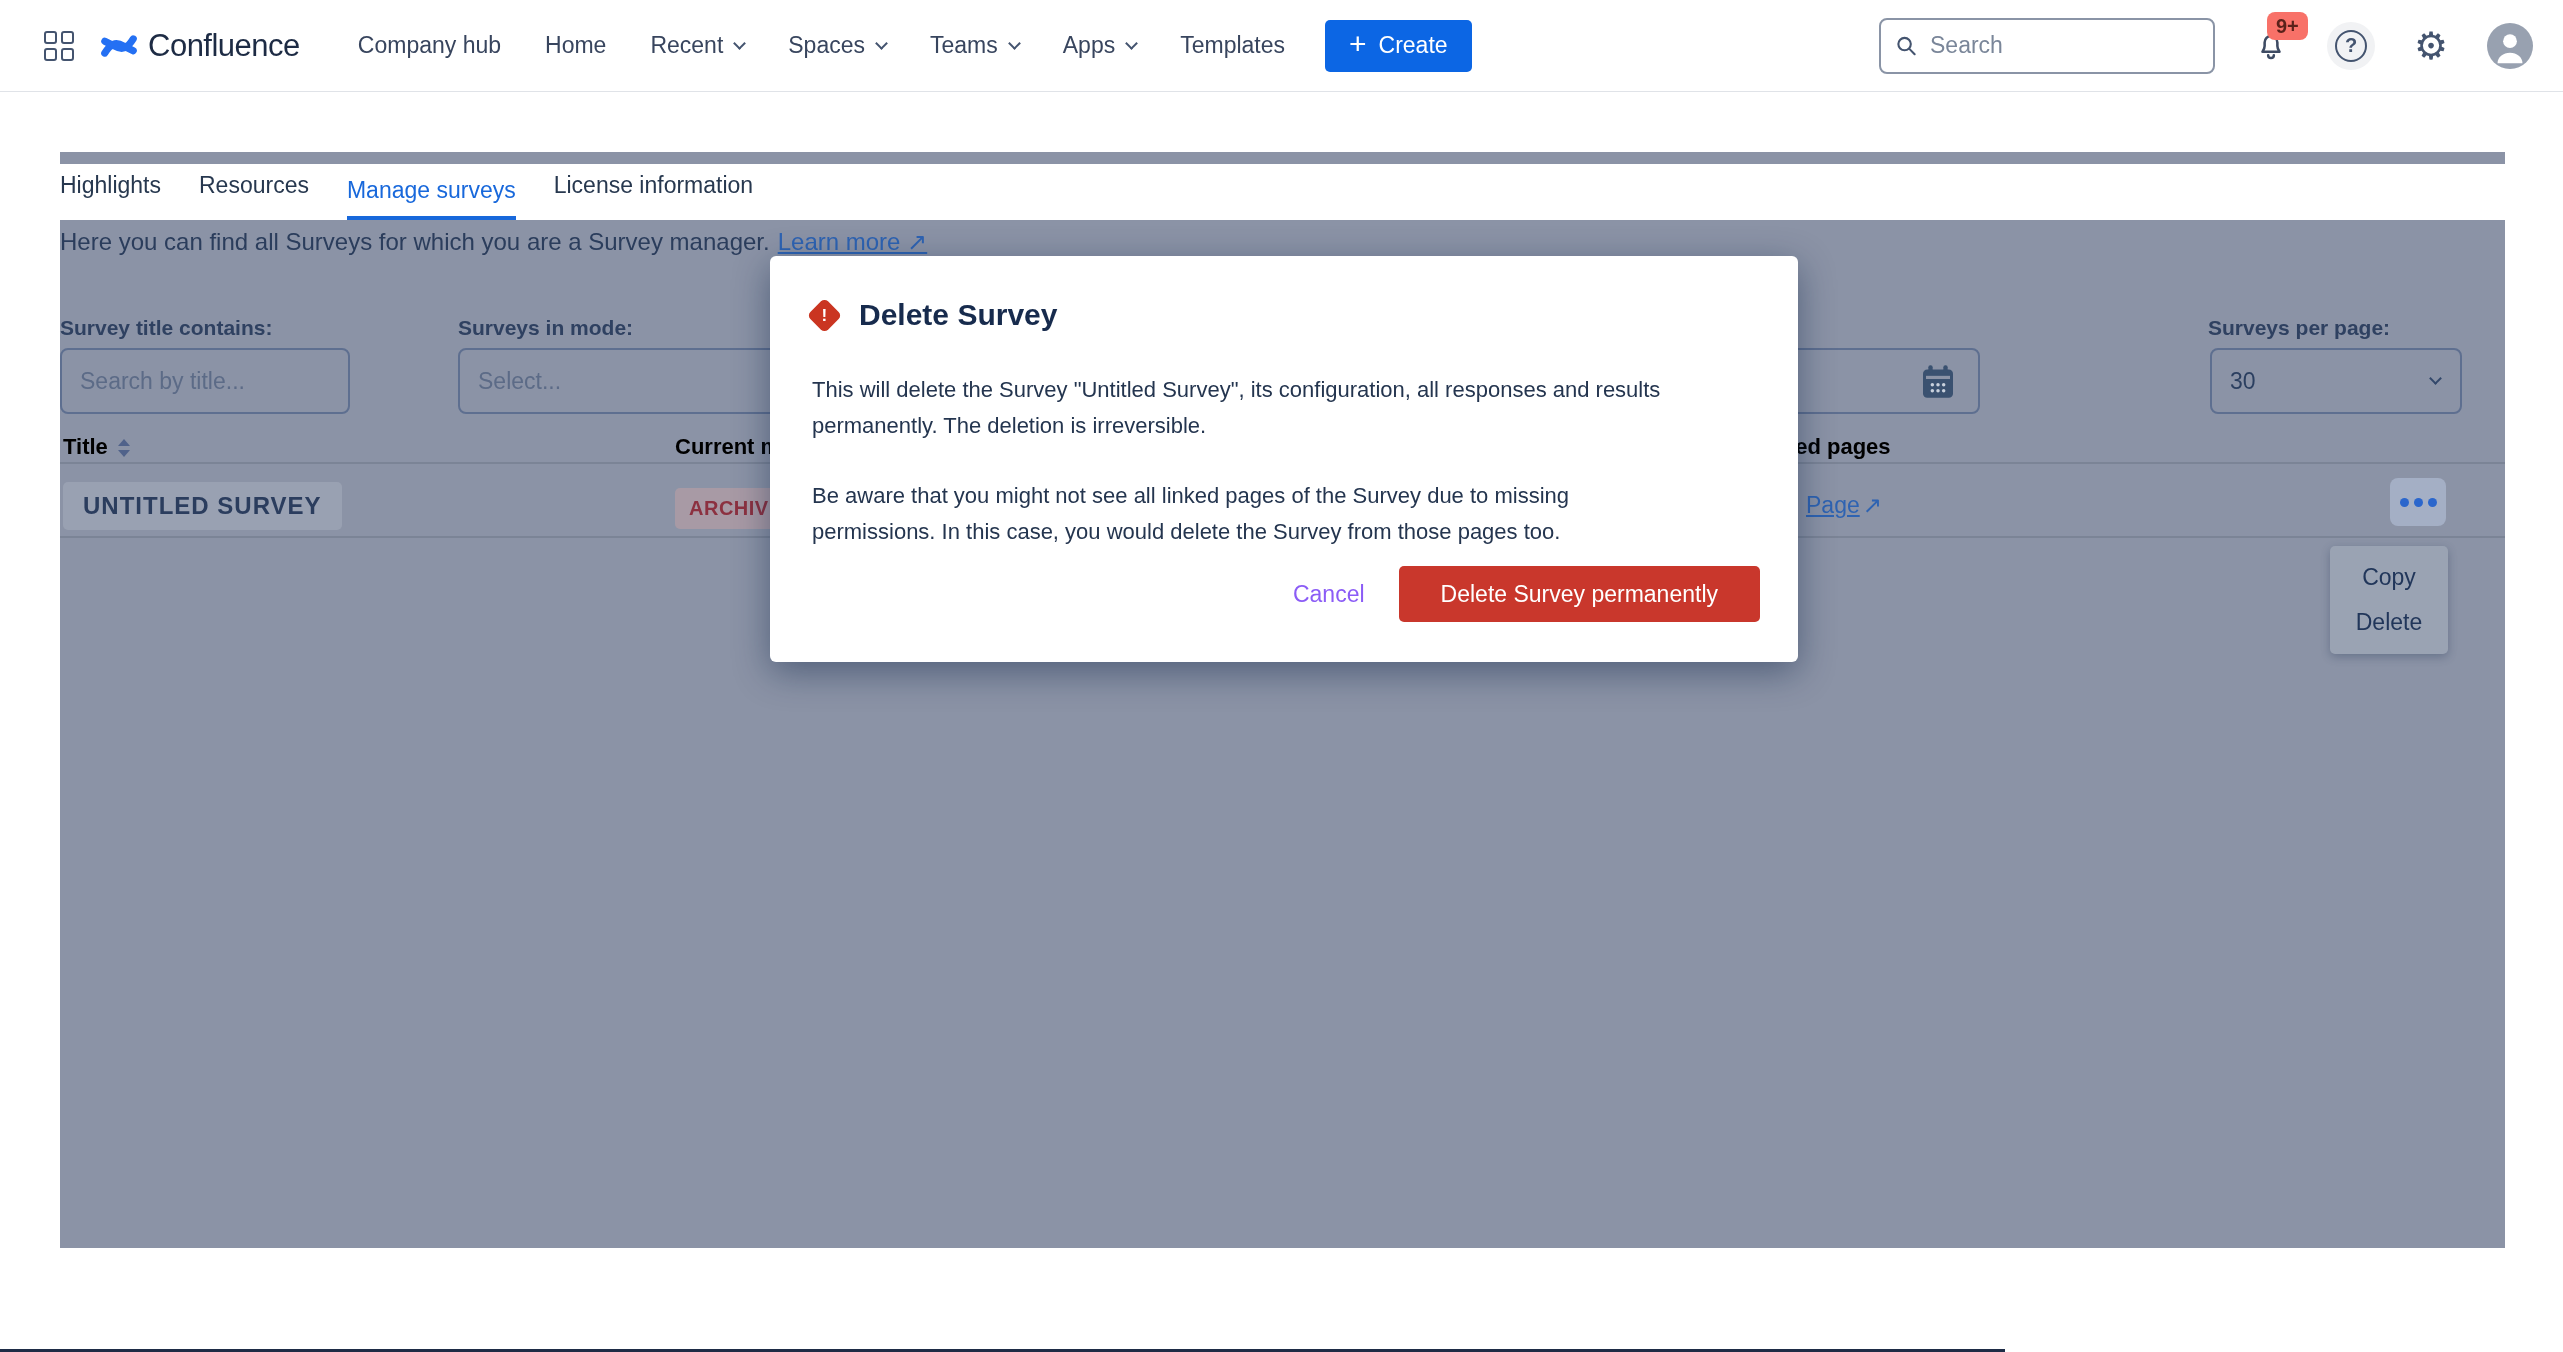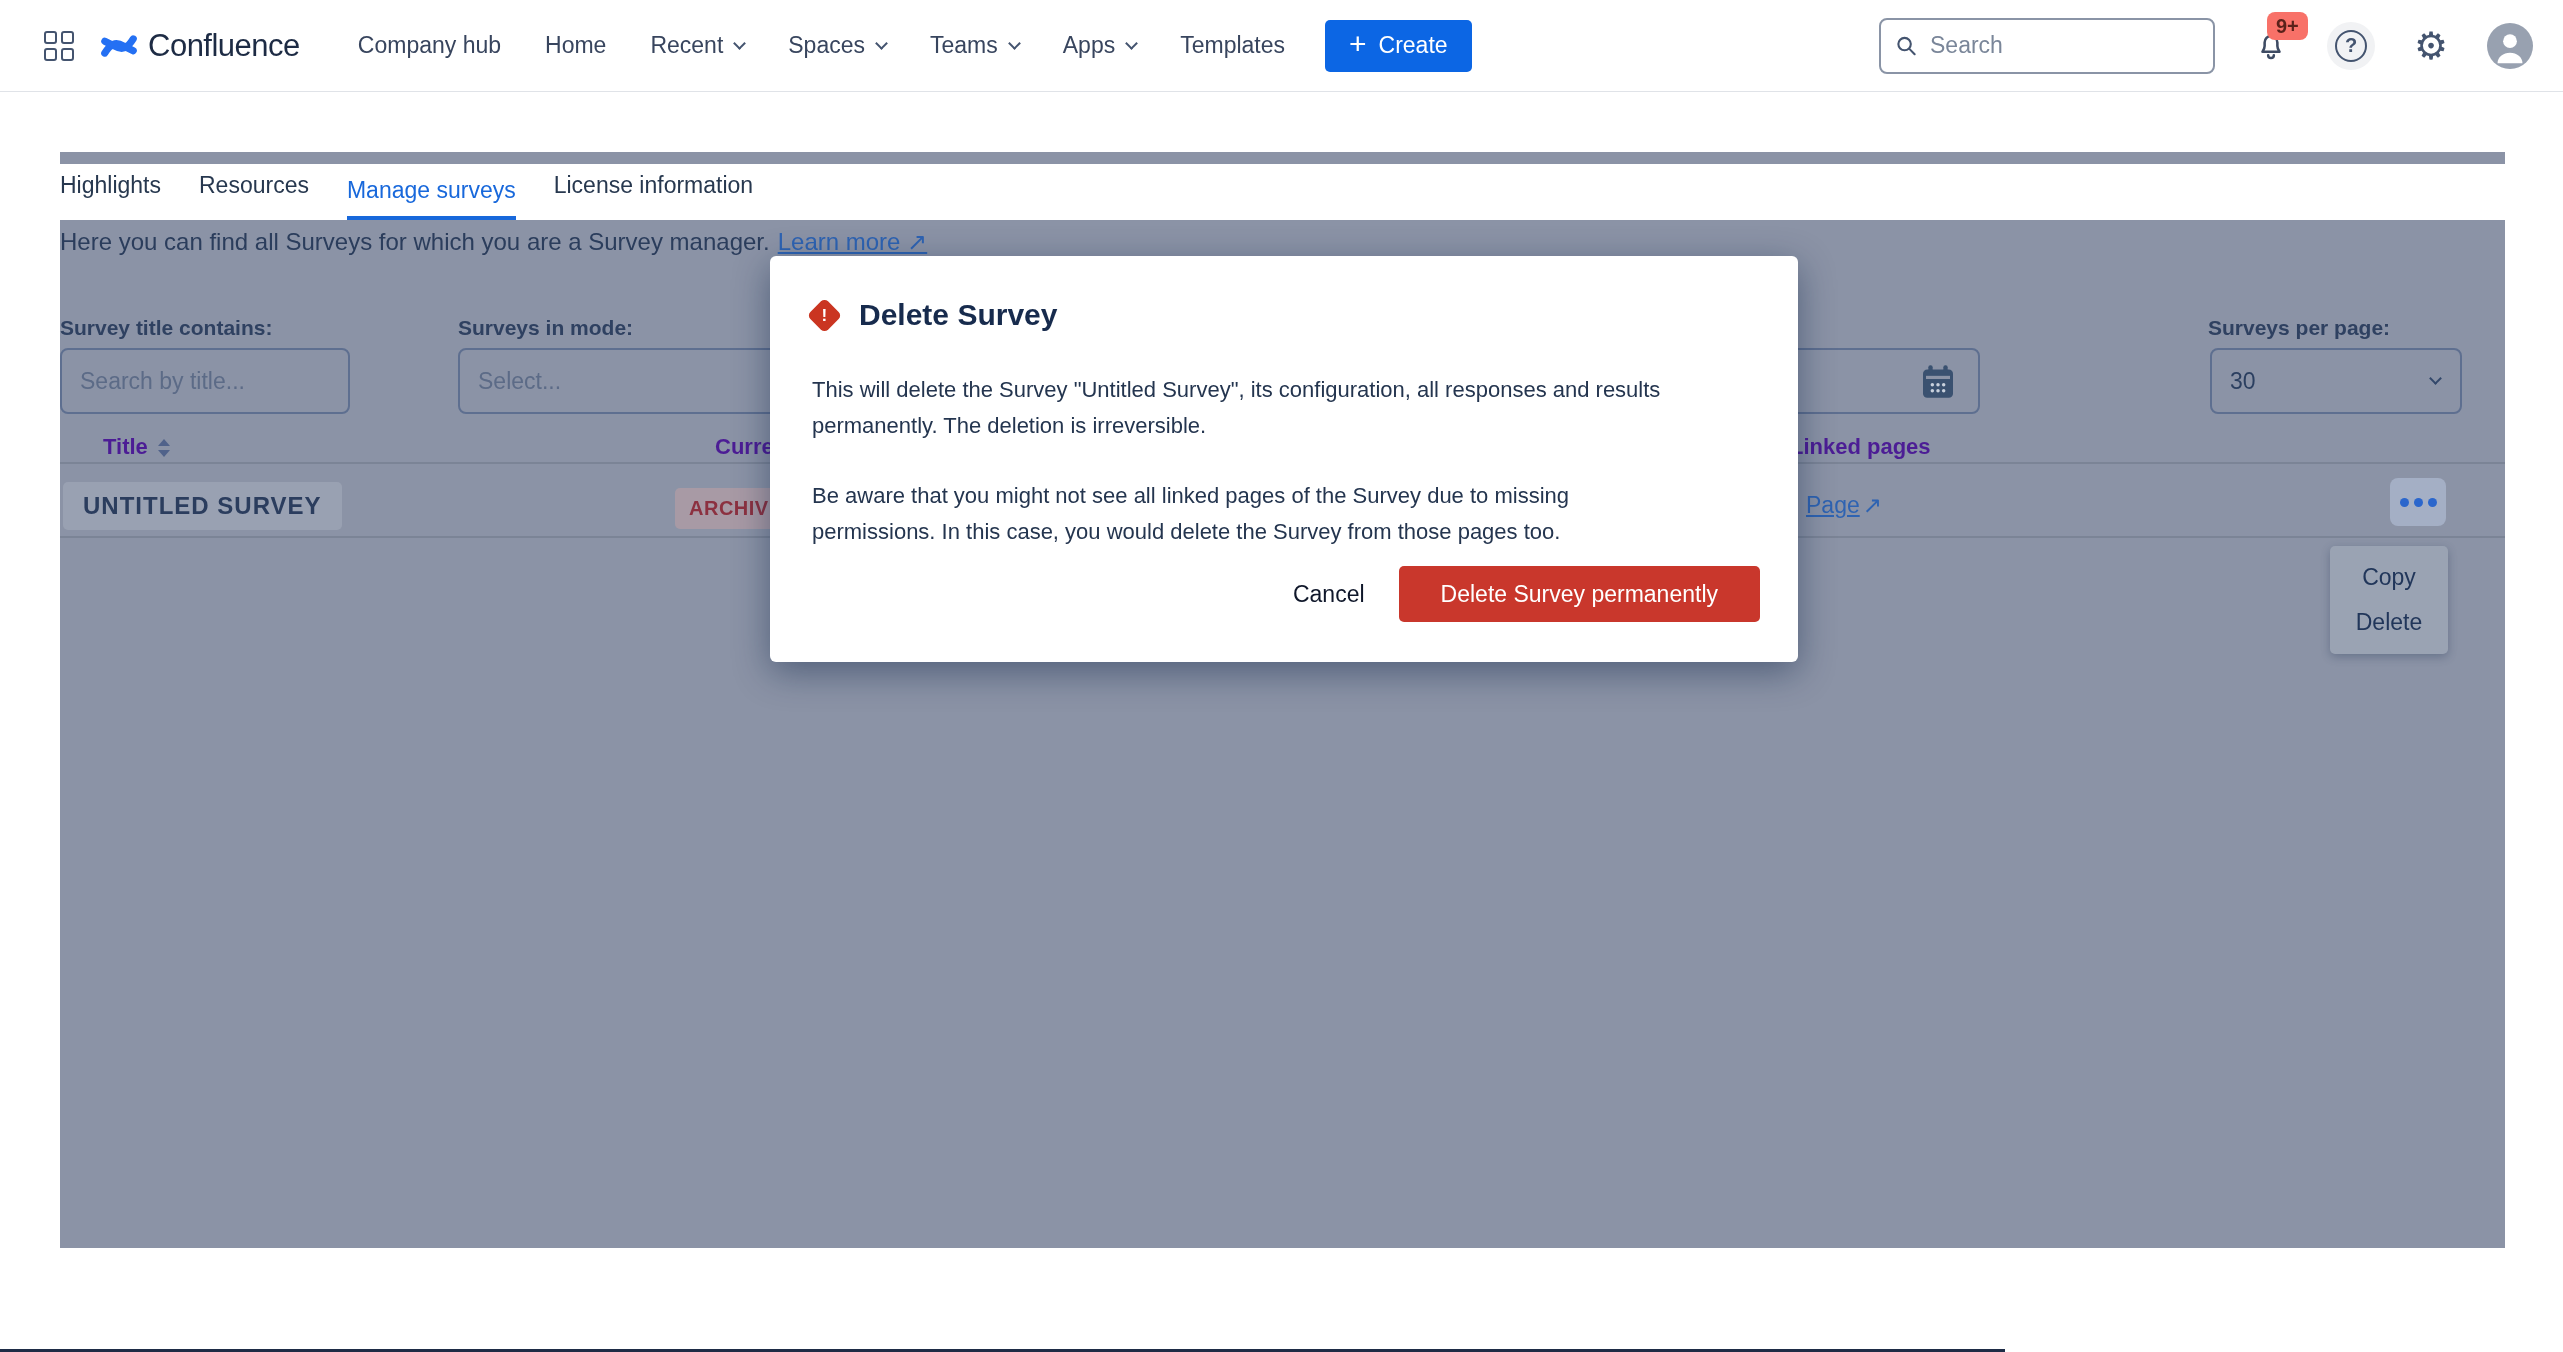--- a/index.html
+++ b/index.html
@@ -56,21 +56,21 @@
     background:#8B93A6; overflow:hidden; }
   .intro { position:absolute; left:0; top:8px; font-size:24px; color:#2B3D5C; }
   .intro a { color:#2E63B2; text-decoration:underline; margin-left:8px; cursor:pointer; }
   .f-label { position:absolute; top:96px; font-size:21px; font-weight:700; color:#2F4161; }
   .dim-field { position:absolute; top:128px; height:66px; border:2px solid #5E6F90;
     border-radius:8px; background:transparent; display:flex; align-items:center;
     font-size:23px; color:#5C6B87; padding:0 18px; }
   .dim-field input { border:none; outline:none; background:transparent; width:100%;
     font-size:23px; color:#2B3F60; font-family:"Liberation Sans", sans-serif; }
   .dim-field input::placeholder { color:#5C6B87; opacity:1; }
-  .th { position:absolute; top:214px; font-size:22px; font-weight:700; color:#4c1d95;margin-left:40px; }
+  .th { position:absolute; top:214px; font-size:22px; font-weight:700; color:#000000; }
   .sort { display:inline-flex; flex-direction:column; gap:4px; margin-left:10px; vertical-align:middle; }
   .sort i { width:0; height:0; border-left:6px solid transparent; border-right:6px solid transparent; display:block; }
   .sort .up { border-bottom:7px solid #50628A; }
   .sort .dn { border-top:7px solid #50628A; }
   .hdr-line { position:absolute; left:0; top:242px; width:2445px; height:2px; background:#7B8496; }
   .row-line { position:absolute; left:0; top:316px; width:2445px; height:2px; background:#7B8496; }
   .pill-title { position:absolute; left:3px; top:262px; background:#99A1B2; border-radius:5px;
     padding:10px 20px; font-size:24px; font-weight:700; letter-spacing:1px; color:#2B3D5E; }
   .pill-mode { position:absolute; left:615px; top:268px; background:#A89AA5; border-radius:5px;
     padding:9px 14px; font-size:20px; font-weight:700; letter-spacing:0.5px; color:#8C3140; }
@@ -92,21 +92,21 @@
     background:#fff; border-radius:6px; box-shadow:0 10px 36px rgba(9,30,66,.45); }
   .modal-head { position:absolute; left:42px; top:42px; display:flex; align-items:center; gap:22px; }
   .diamond { width:25px; height:25px; background:#CA3521; border-radius:5px;
     transform:rotate(45deg); display:flex; align-items:center; justify-content:center; }
   .diamond span { transform:rotate(-45deg); color:#fff; font-weight:700; font-size:17px; }
   .modal-title { font-size:30px; font-weight:600; color:#172B4D; }
   .modal-p { position:absolute; left:42px; font-size:22px; line-height:36px; color:#24354F; }
   .p1 { top:116px; max-width:950px; }
   .p2 { top:222px; max-width:830px; }
   .modal-footer { position:absolute; right:38px; bottom:40px; display:flex; align-items:center; gap:34px; }
-  .cancel-btn { font-size:23px; font-weight:500; color:#0f172a; background:none; border:none;
+  .cancel-btn { font-size:23px; font-weight:500; color:#8b5cf6; background:none; border:none;
     cursor:pointer; font-family:"Liberation Sans", sans-serif; }
   .danger-btn { background:#C9372C; color:#fff; font-size:23px; border:none; border-radius:5px;
     height:56px; padding:0 42px; cursor:pointer; font-family:"Liberation Sans", sans-serif; }
 
   .bottom-edge { position:absolute; left:0; top:1349px; width:2005px; height:3px; background:#1E2C46; }
 </style>
 </head>
 <body>
 
 <div class="topnav">

